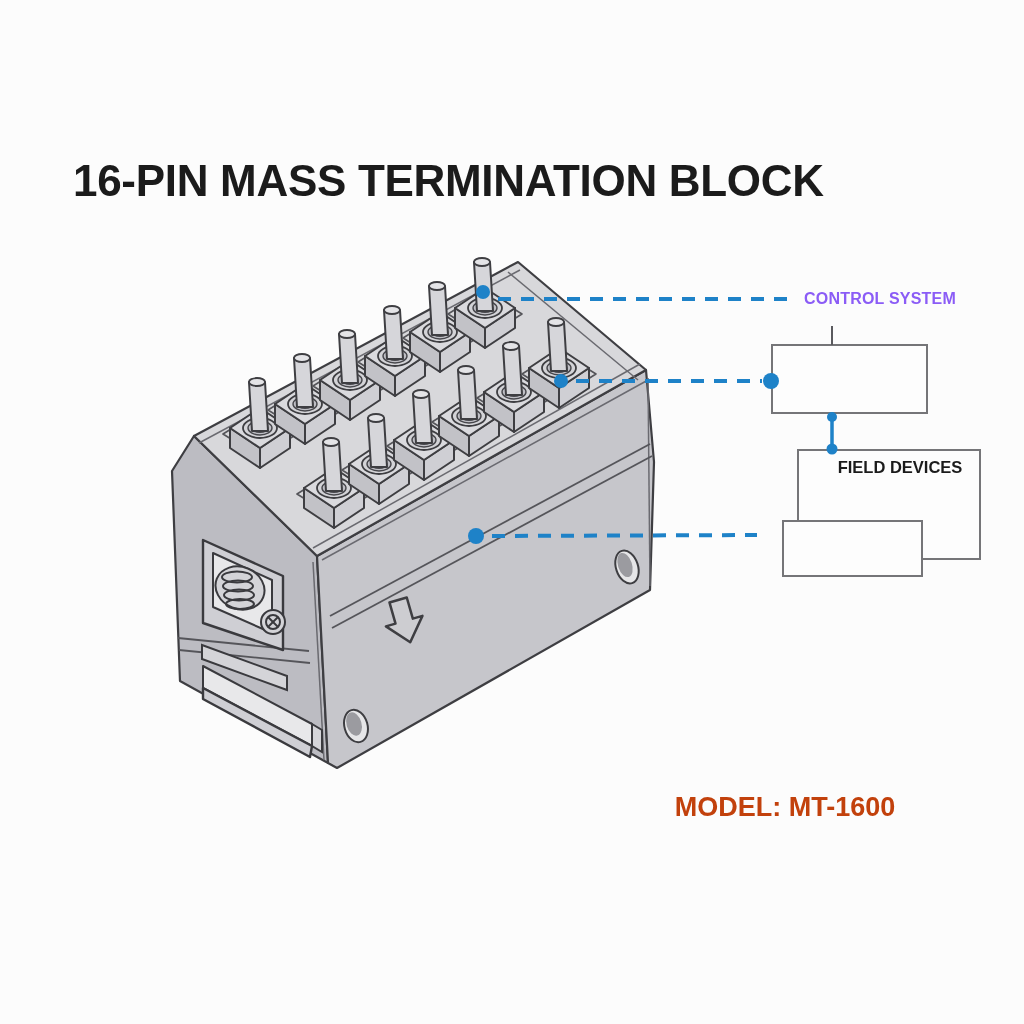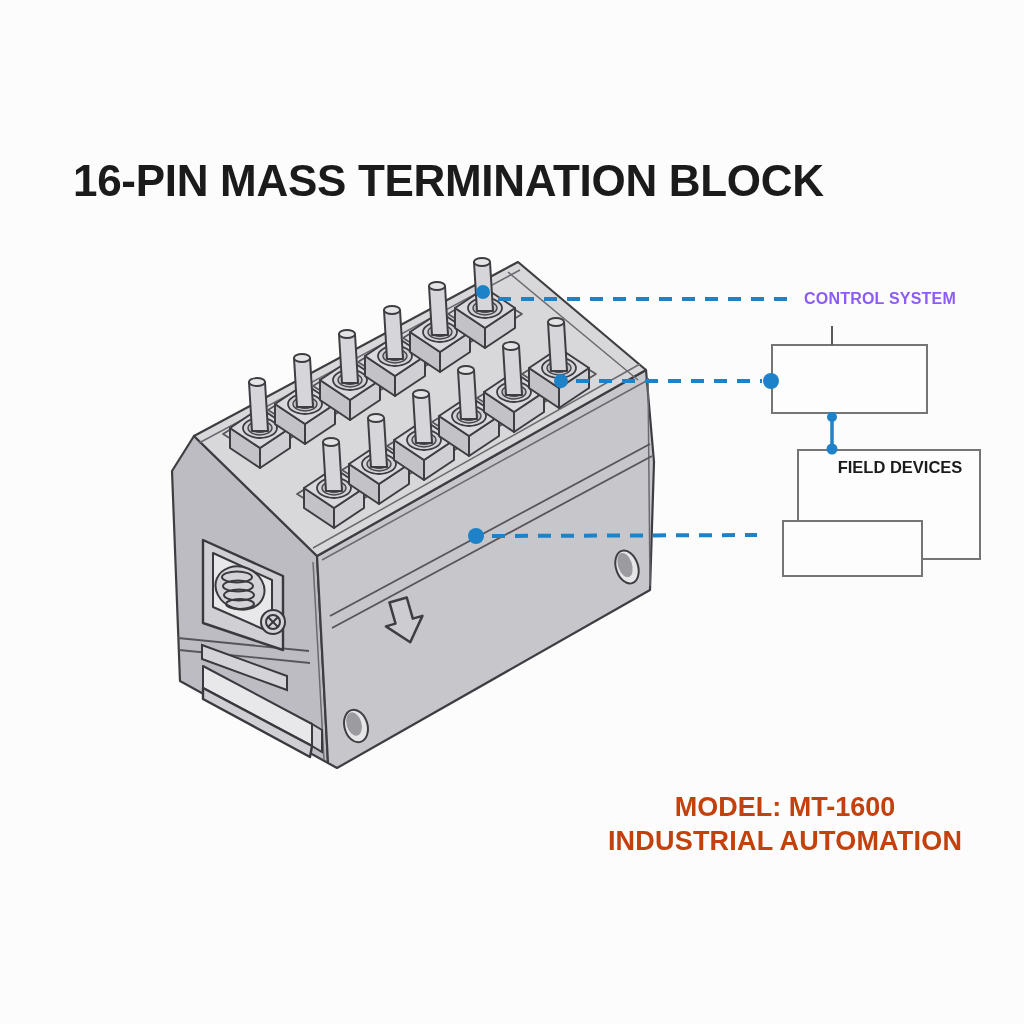--- a/index.html
+++ b/index.html
@@ -276,16 +276,15 @@
         <span class="pin-num" style="left: 302px; top: 468px;">1</span>
         <span class="pin-num" style="left: 347px; top: 443px;">3</span>
         <span class="pin-num" style="left: 392px; top: 417px;">4</span>
         <span class="pin-num" style="left: 437px; top: 392px;">5</span>
         <span class="pin-num" style="left: 480px; top: 367px;">8</span>
         <span class="pin-num" style="left: 527px; top: 337px;">17</span>
       </div>
     <div id="io-label">INPUT/OUTPOUT</div>
     <div class="footer">
       <div class="l1">MODEL: MT-1600</div>
-      <div class="l2">INDUSTRIAL AUTOMATION</div>
     </div>
   </div>
 </div>
 
 </body></html>

